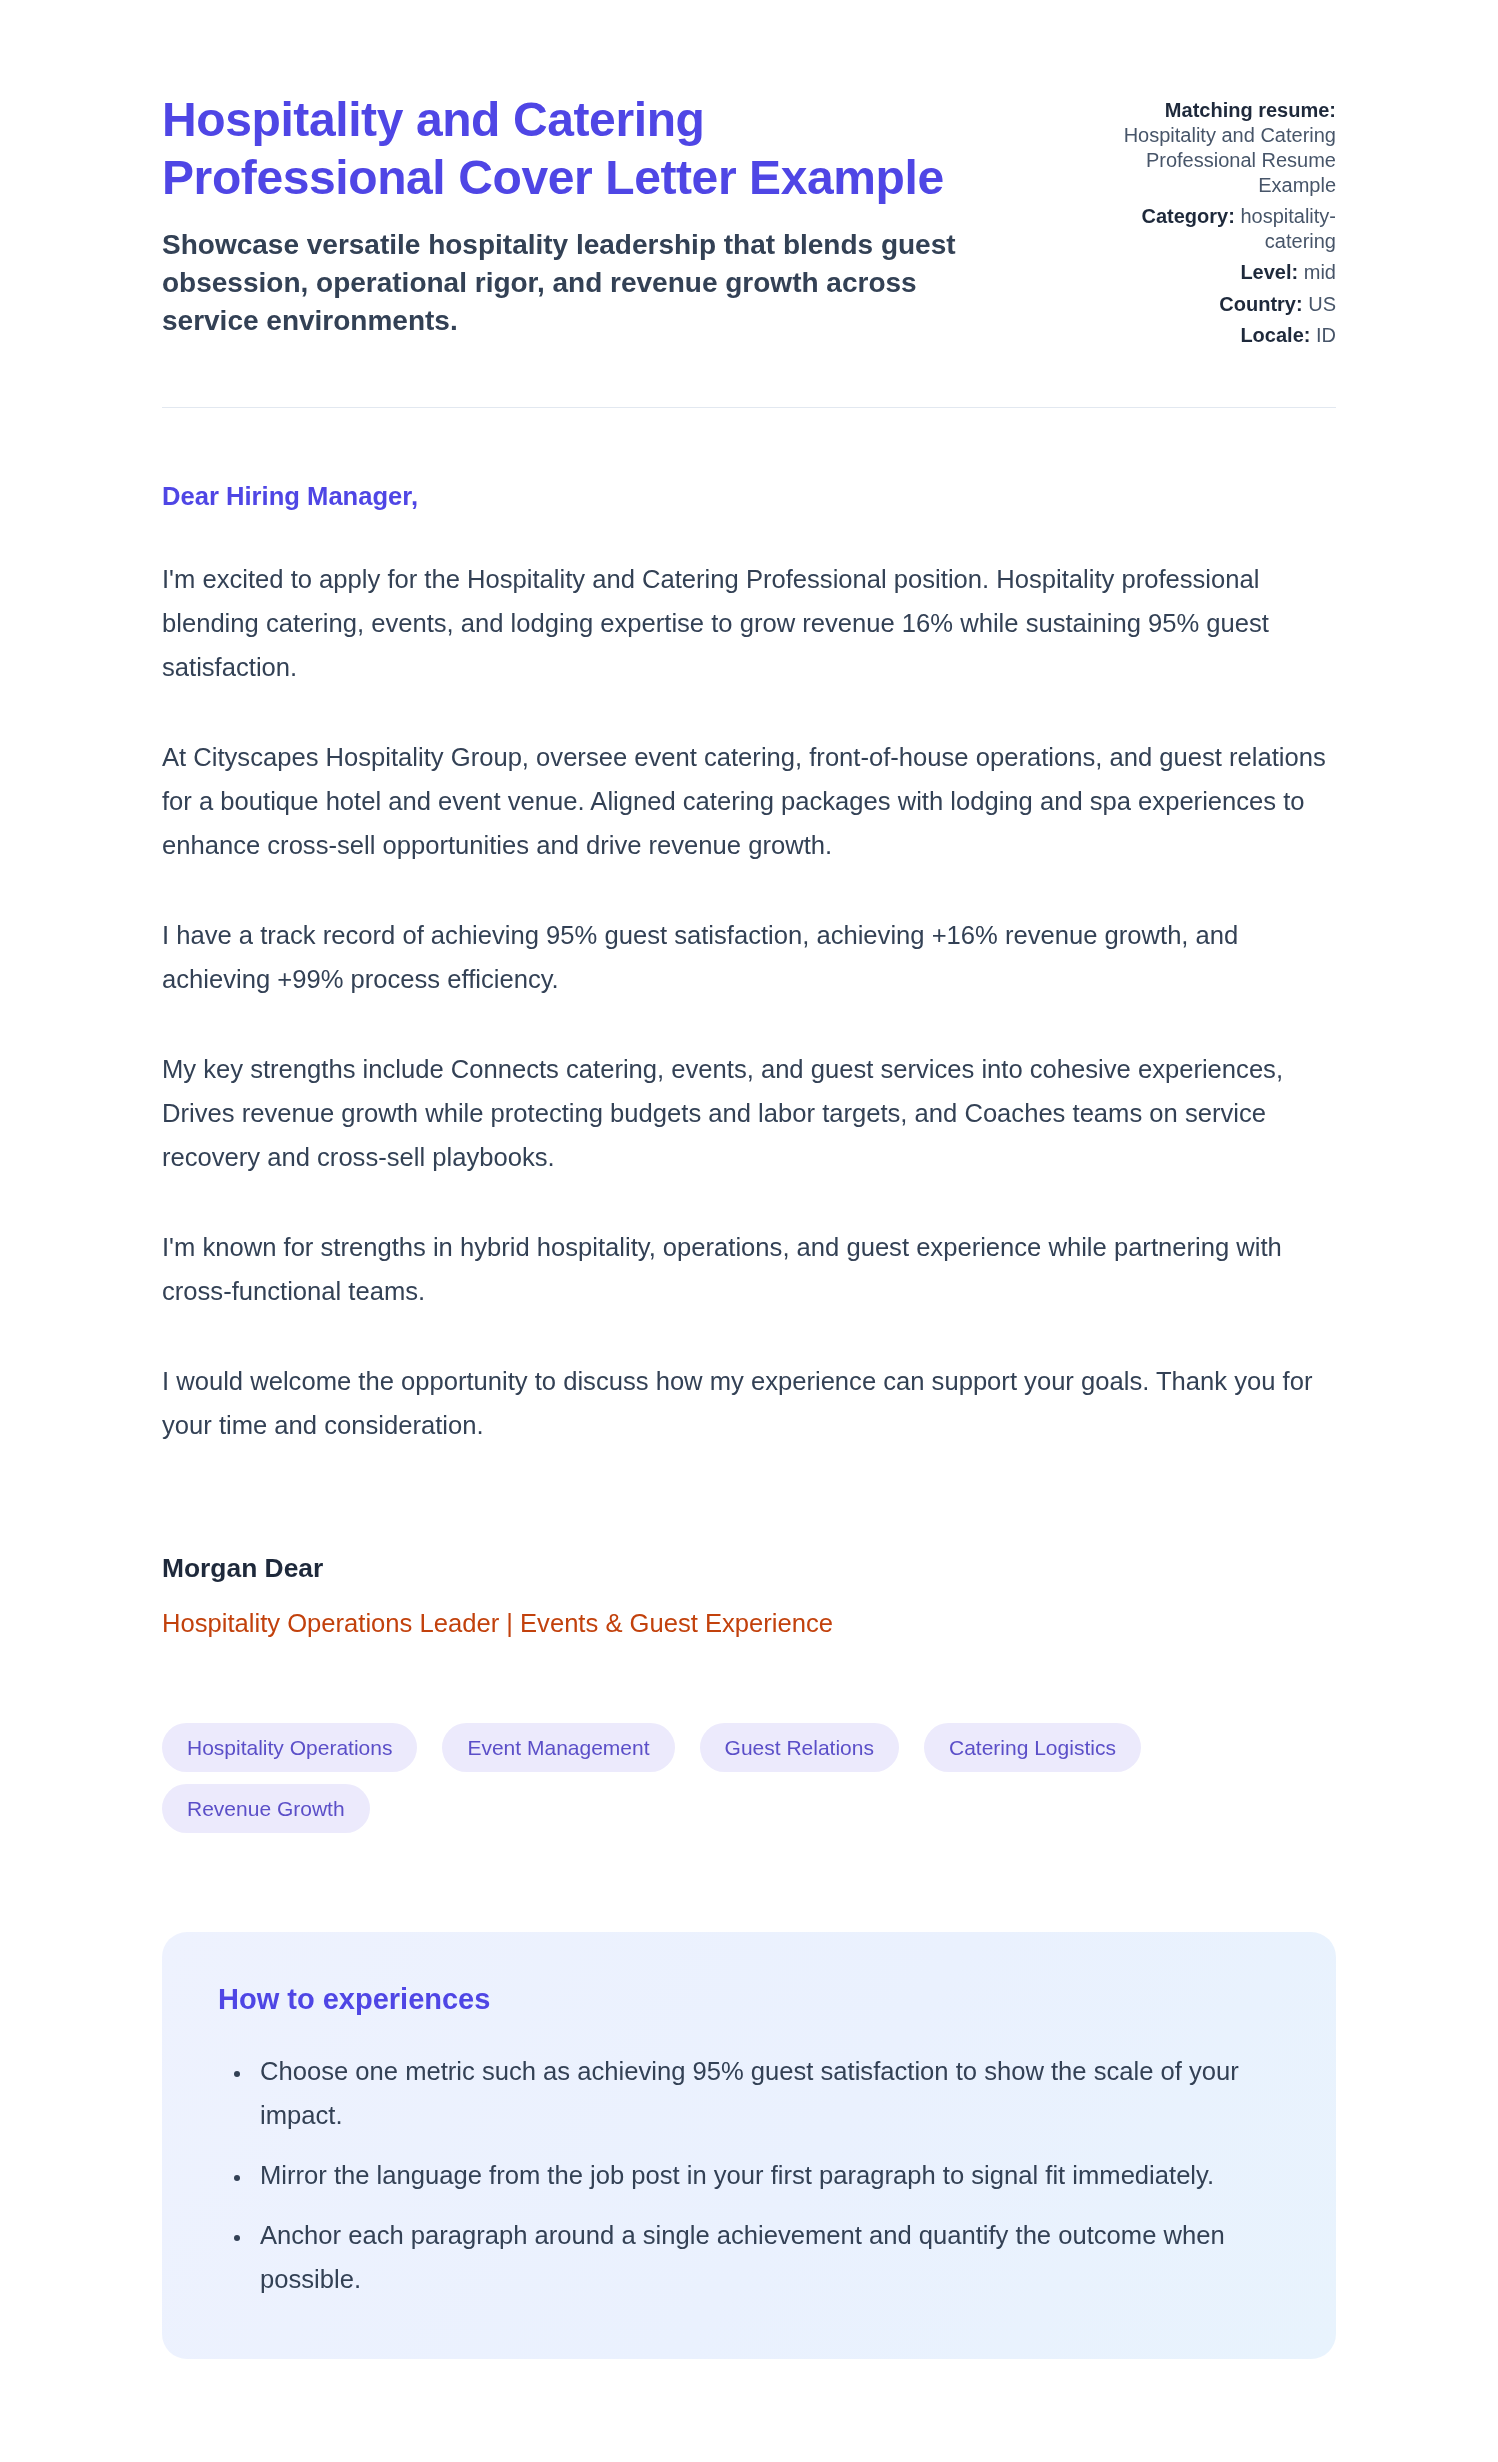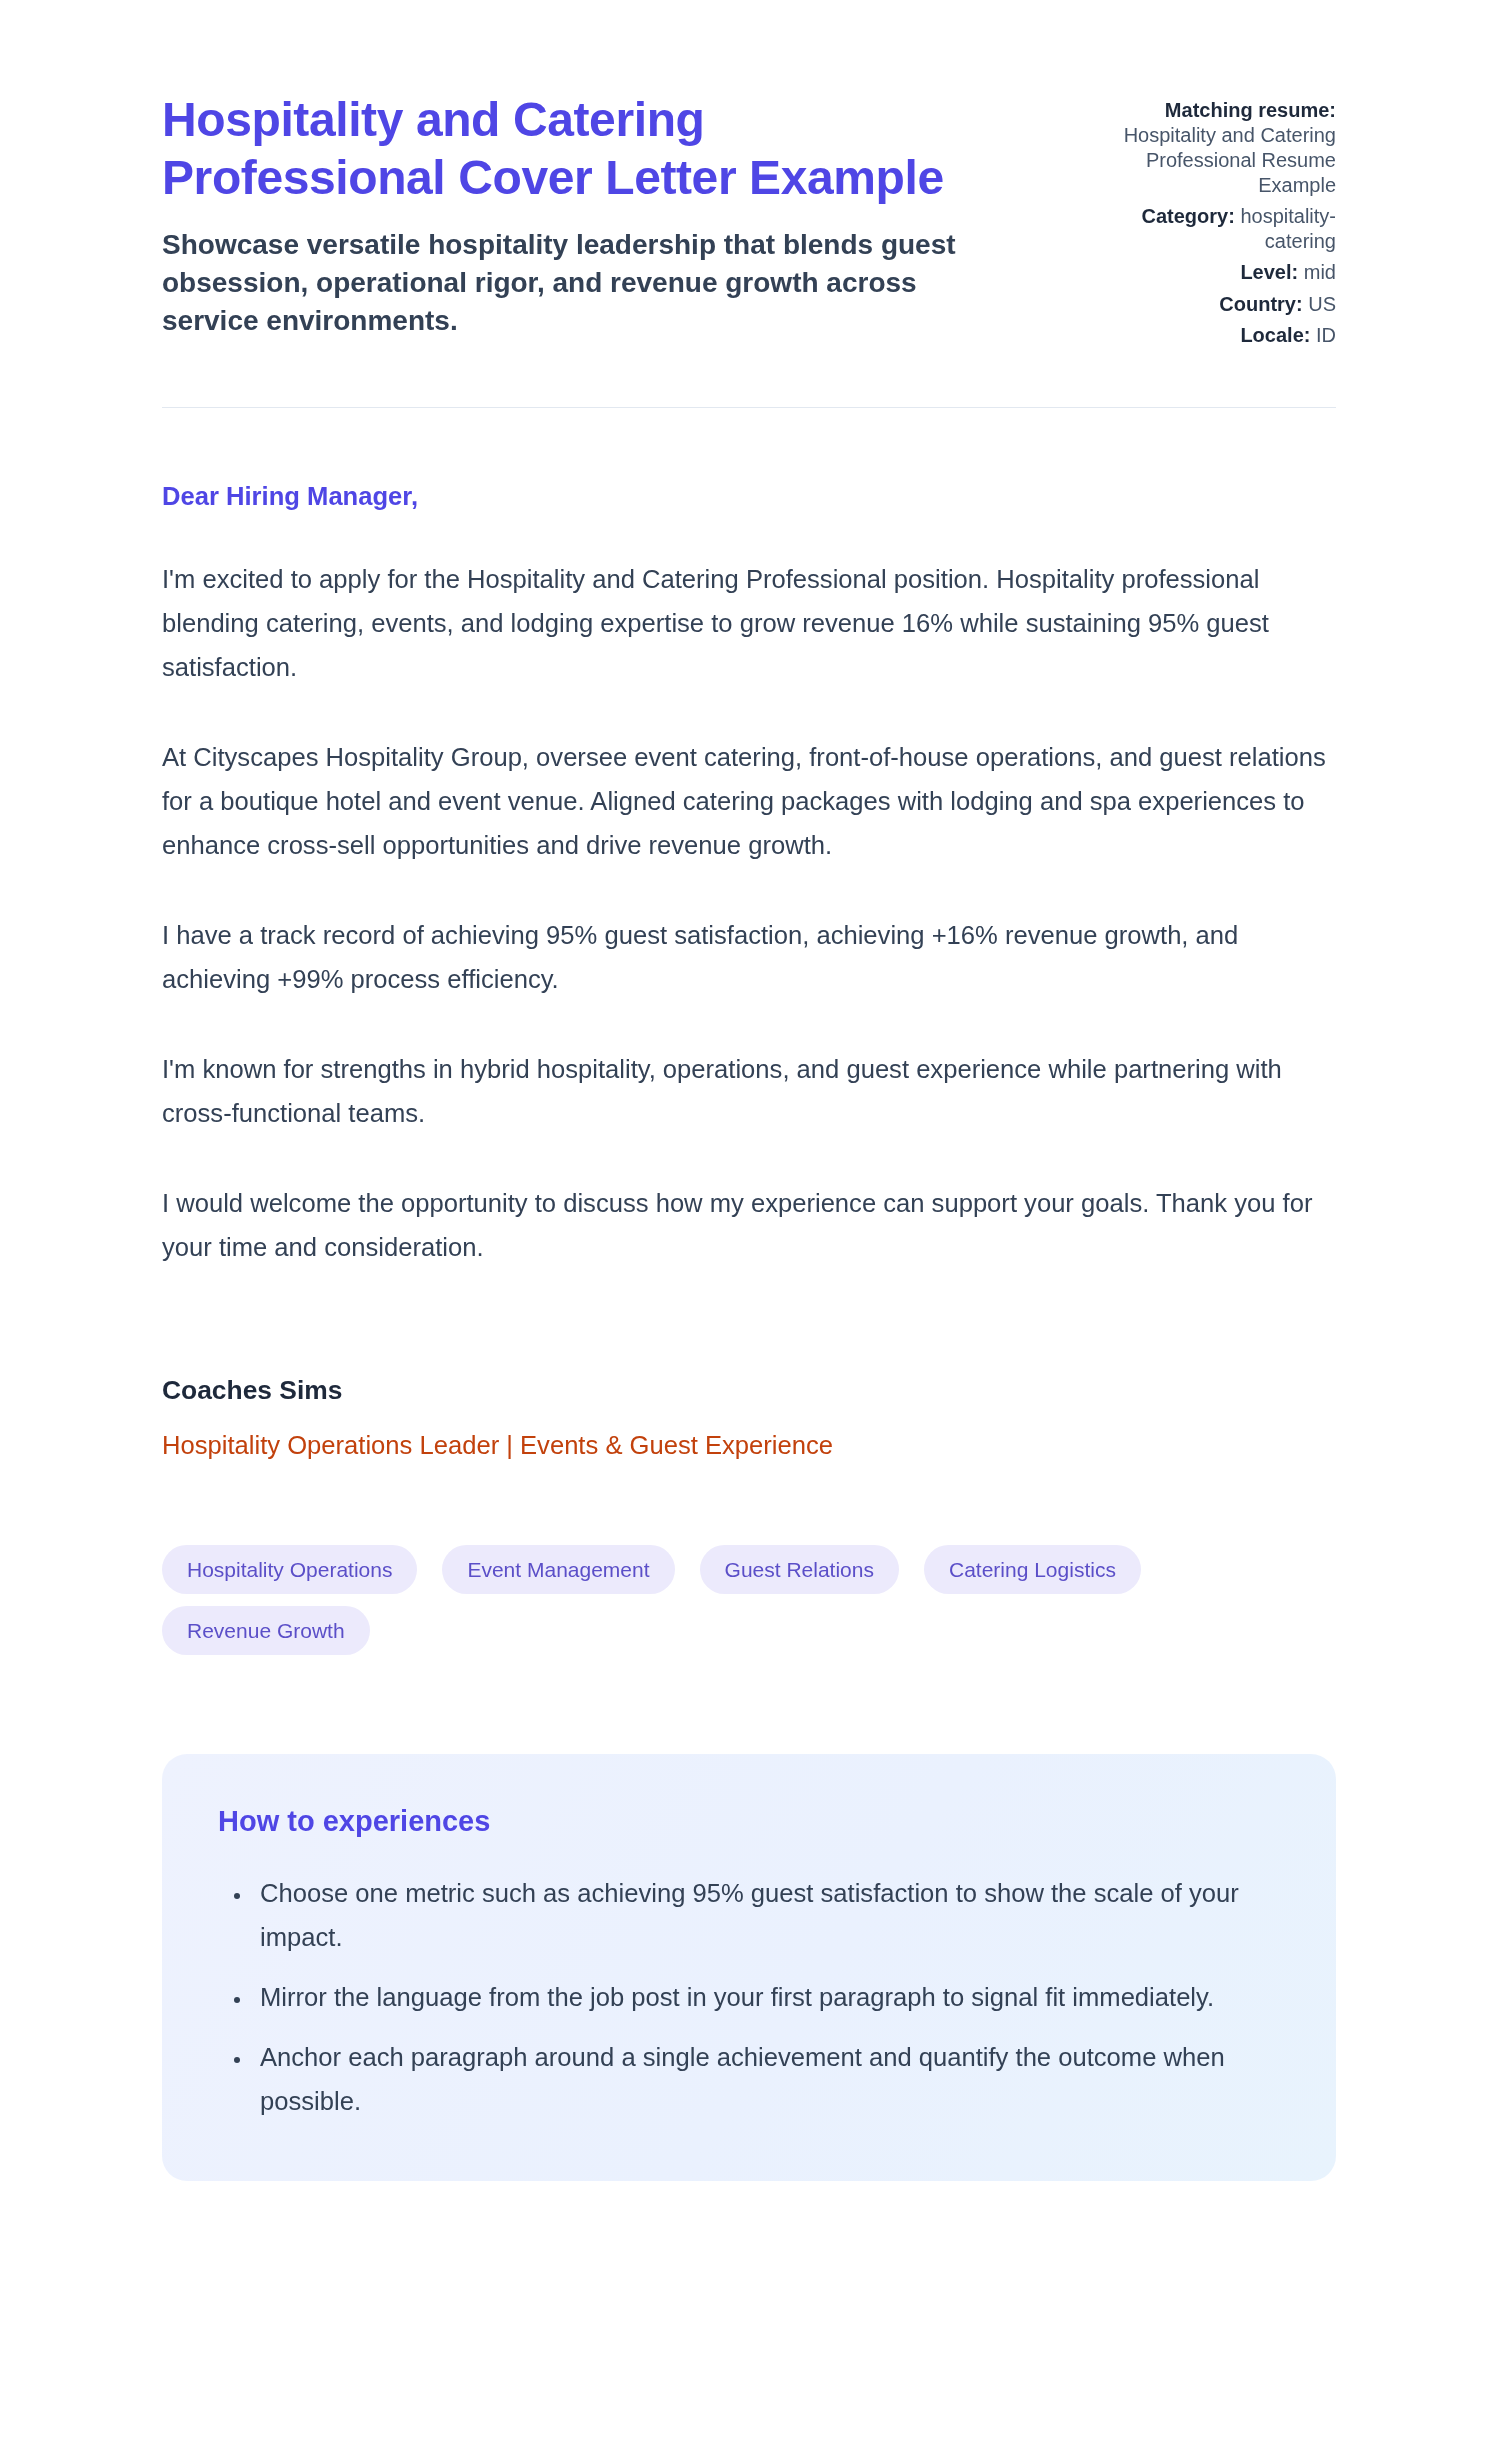--- a/index.html
+++ b/index.html
@@ -163,25 +163,26 @@
   </header>
 
   <hr class="divider">
 
   <main class="letter">
     <p class="salutation">Dear Hiring Manager,</p>
 
     <p class="para">I'm excited to apply for the Hospitality and Catering Professional position. Hospitality professional blending catering, events, and lodging expertise to grow revenue 16% while sustaining 95% guest satisfaction.</p>
     <p class="para">At Cityscapes Hospitality Group, oversee event catering, front-of-house operations, and guest relations for a boutique hotel and event venue. Aligned catering packages with lodging and spa experiences to enhance cross-sell opportunities and drive revenue growth.</p>
     <p class="para">I have a track record of achieving 95% guest satisfaction, achieving +16% revenue growth, and achieving +99% process efficiency.</p>
+    <p class="para">My key strengths include Connects catering, events, and guest services into cohesive experiences, Drives revenue growth while protecting budgets and labor targets, and Coaches teams on service recovery and cross-sell playbooks.</p>
     <p class="para">I'm known for strengths in hybrid hospitality, operations, and guest experience while partnering with cross-functional teams.</p>
     <p class="para">I would welcome the opportunity to discuss how my experience can support your goals. Thank you for your time and consideration.</p>
 
     <div class="signature">
-      <p class="sig-name">Coaches Sims</p>
+      <p class="sig-name">Morgan Dear</p>
       <p class="sig-role">Hospitality Operations Leader | Events &amp; Guest Experience</p>
     </div>
 
     <div class="tags">
       <span class="tag">Hospitality Operations</span>
       <span class="tag">Event Management</span>
       <span class="tag">Guest Relations</span>
       <span class="tag">Catering Logistics</span>
       <span class="tag">Revenue Growth</span>
     </div>

